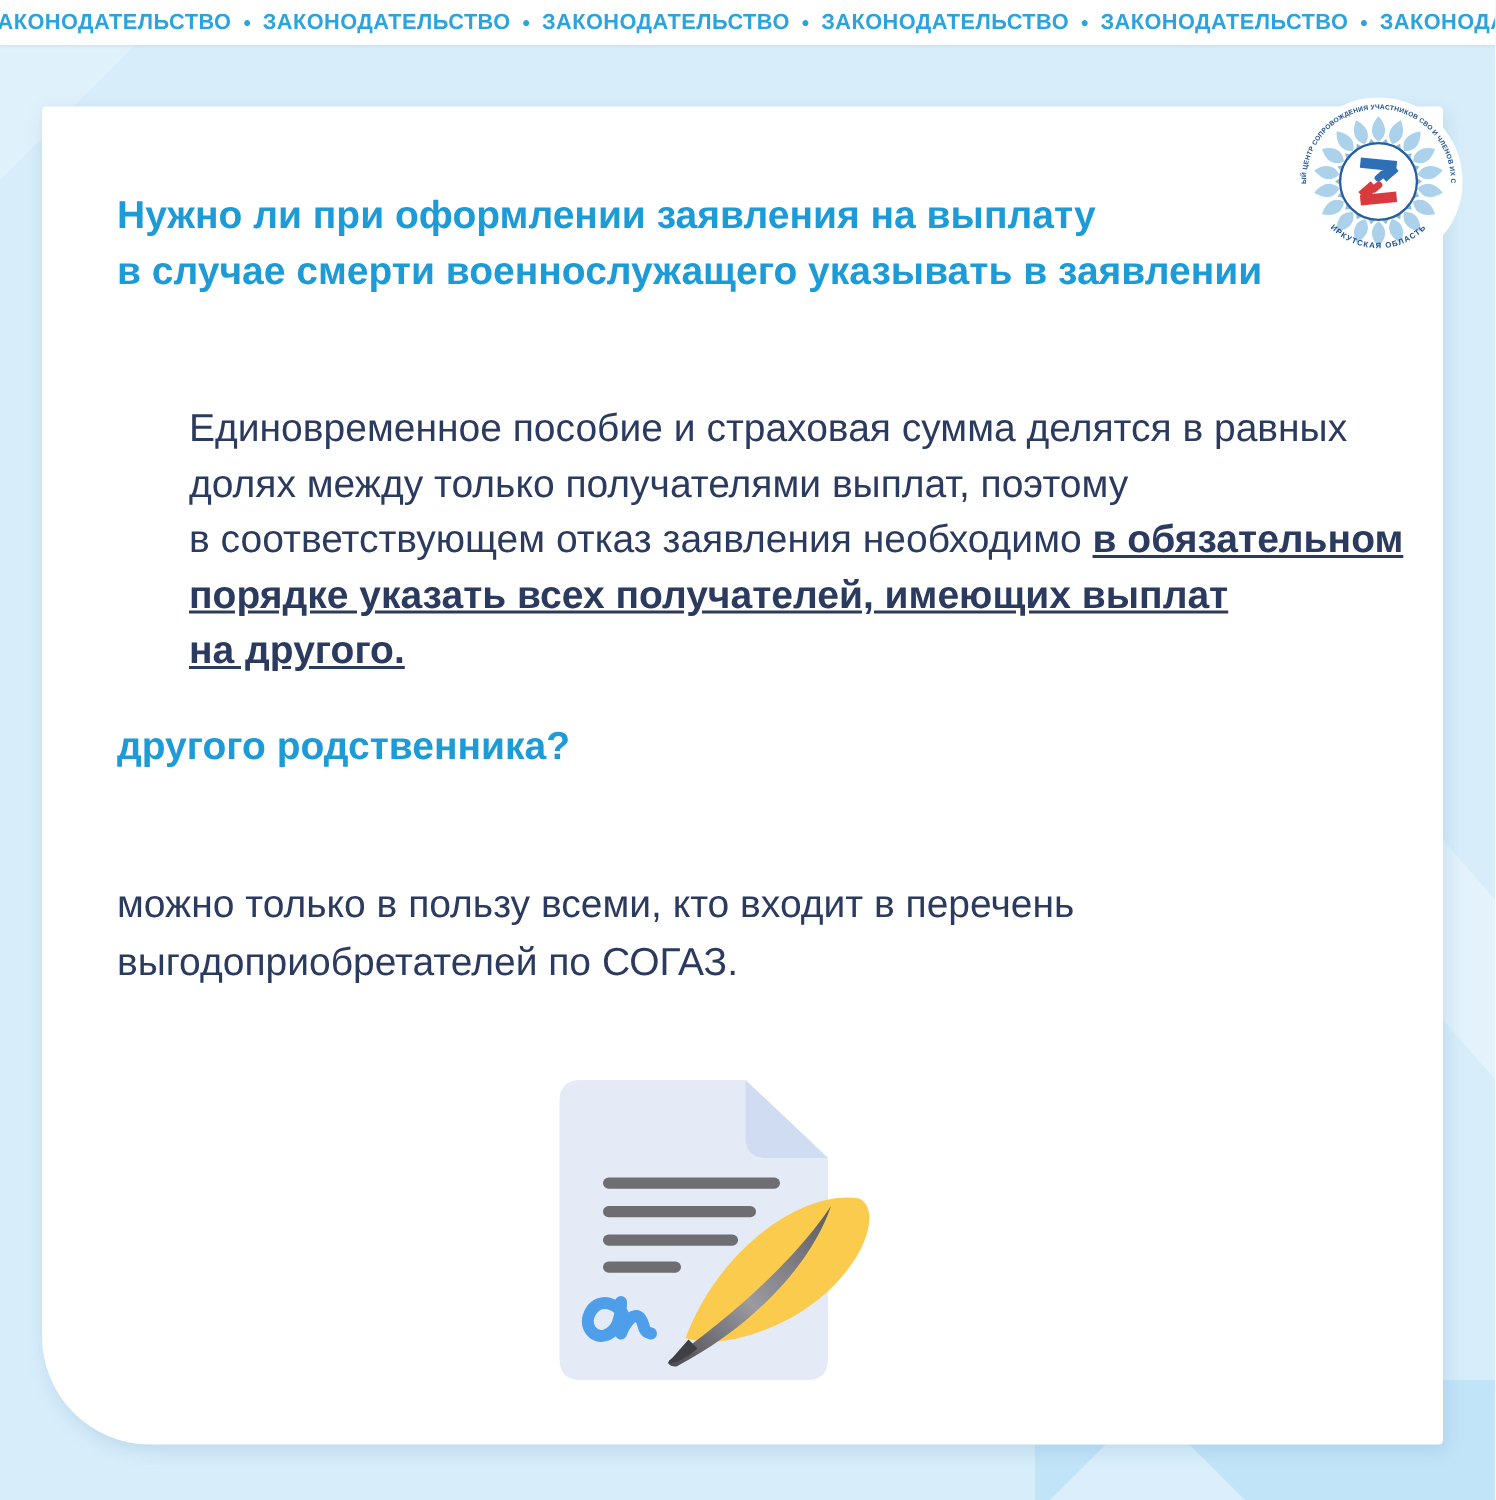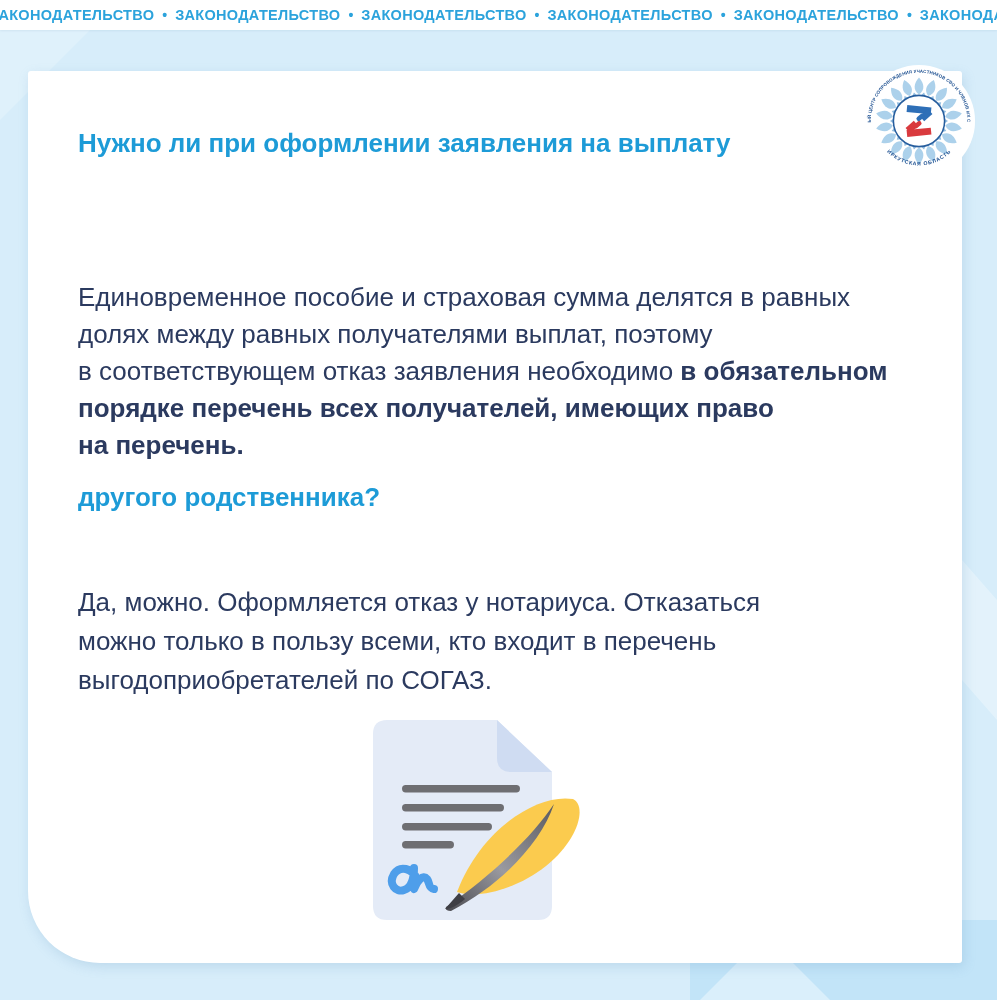--- a/index.html
+++ b/index.html
@@ -57,24 +57,24 @@
     font-weight:bold;font-size:26px;line-height:37px;
     white-space:nowrap;
   }
   .answer{
     position:absolute;left:50px;
     color:var(--body-navy);
     font-size:26px;line-height:37px;
     white-space:nowrap;
   }
   .q1{top:54px;}
-  .a1{top:208px;}
+  .a1{top:196px;margin-left:48px;}
   .q2{top:408px;}
   .a2{top:512px;line-height:39px;}
-  .answer .strong{font-weight:bold;}
+  .answer .strong{font-weight:bold;text-decoration:underline;}
   
   .logo{
     position:absolute;left:861px;top:63px;
     width:116px;height:116px;z-index:3;
   }
   
   .illus{
     position:absolute;left:322px;top:632px;
     width:290px;height:235px;
   }
@@ -106,36 +106,36 @@
         <span class="bs">•</span>
       <span class="bt">ЗАКОНОДАТЕЛЬСТВО</span>
 
     </div>
   </div>
 
   <div class="card">
 
     <div class="question q1">
       <div>Нужно ли при оформлении заявления на выплату</div>
+      <div>в случае смерти военнослужащего указывать в заявлении</div>
     </div>
 
     <div class="answer a1">
       <div><span>Единовременное пособие и страховая сумма делятся в равных</span><span class="strong"></span></div>
-      <div><span>долях между равных получателями выплат, поэтому</span><span class="strong"></span></div>
+      <div><span>долях между только получателями выплат, поэтому</span><span class="strong"></span></div>
       <div><span>в соответствующем отказ заявления необходимо </span><span class="strong">в обязательном</span></div>
-      <div><span></span><span class="strong">порядке перечень всех получателей, имеющих право</span></div>
-      <div><span></span><span class="strong">на перечень.</span></div>
+      <div><span></span><span class="strong">порядке указать всех получателей, имеющих выплат</span></div>
+      <div><span></span><span class="strong">на другого.</span></div>
     </div>
 
     <div class="question q2">
       <div>другого родственника?</div>
     </div>
 
     <div class="answer a2">
-      <div>Да, можно. Оформляется отказ у нотариуса. Отказаться</div>
       <div>можно только в пользу всеми, кто входит в перечень</div>
       <div>выгодоприобретателей по СОГАЗ.</div>
     </div>
 
     <svg class="illus" viewBox="0 0 290 235" aria-hidden="true">
       <defs>
         <linearGradient id="shaftGrad" x1="0" y1="1" x2="1" y2="0">
           <stop offset="0" stop-color="#4A4A50"></stop>
           <stop offset="0.45" stop-color="#9A9AA0"></stop>
           <stop offset="1" stop-color="#5A5A60"></stop>

